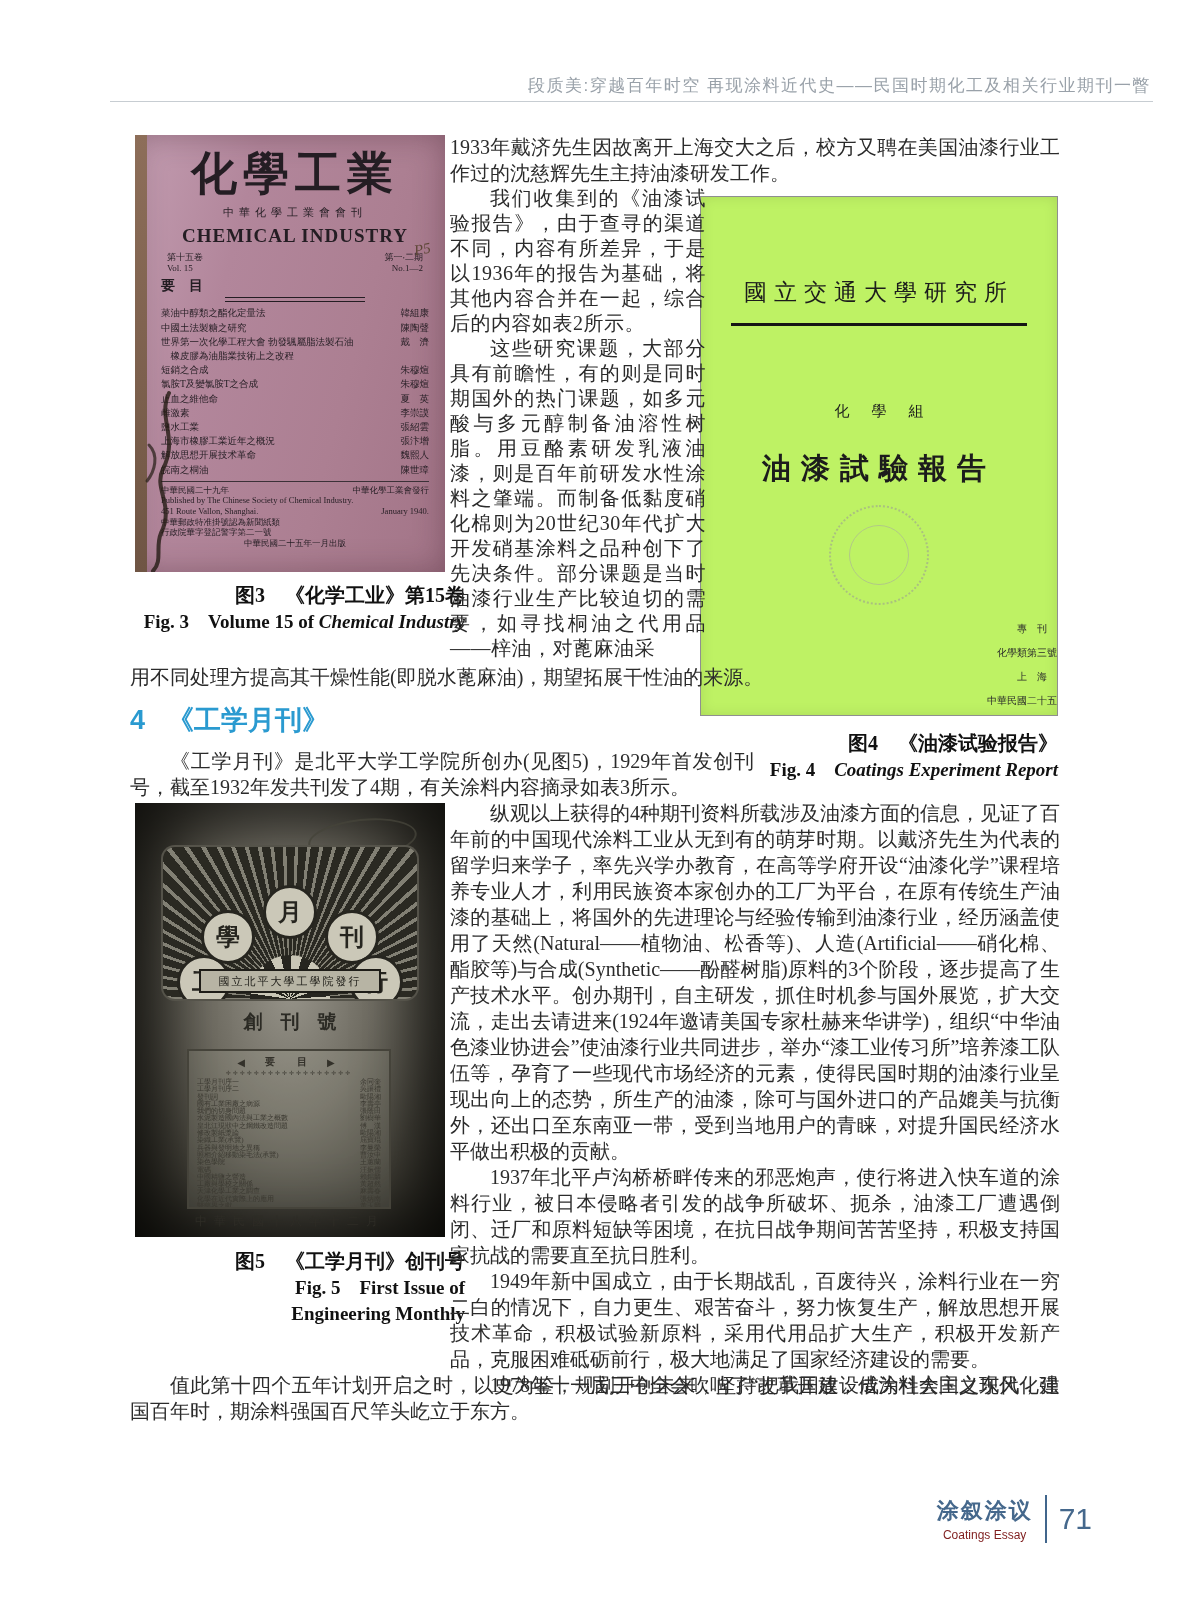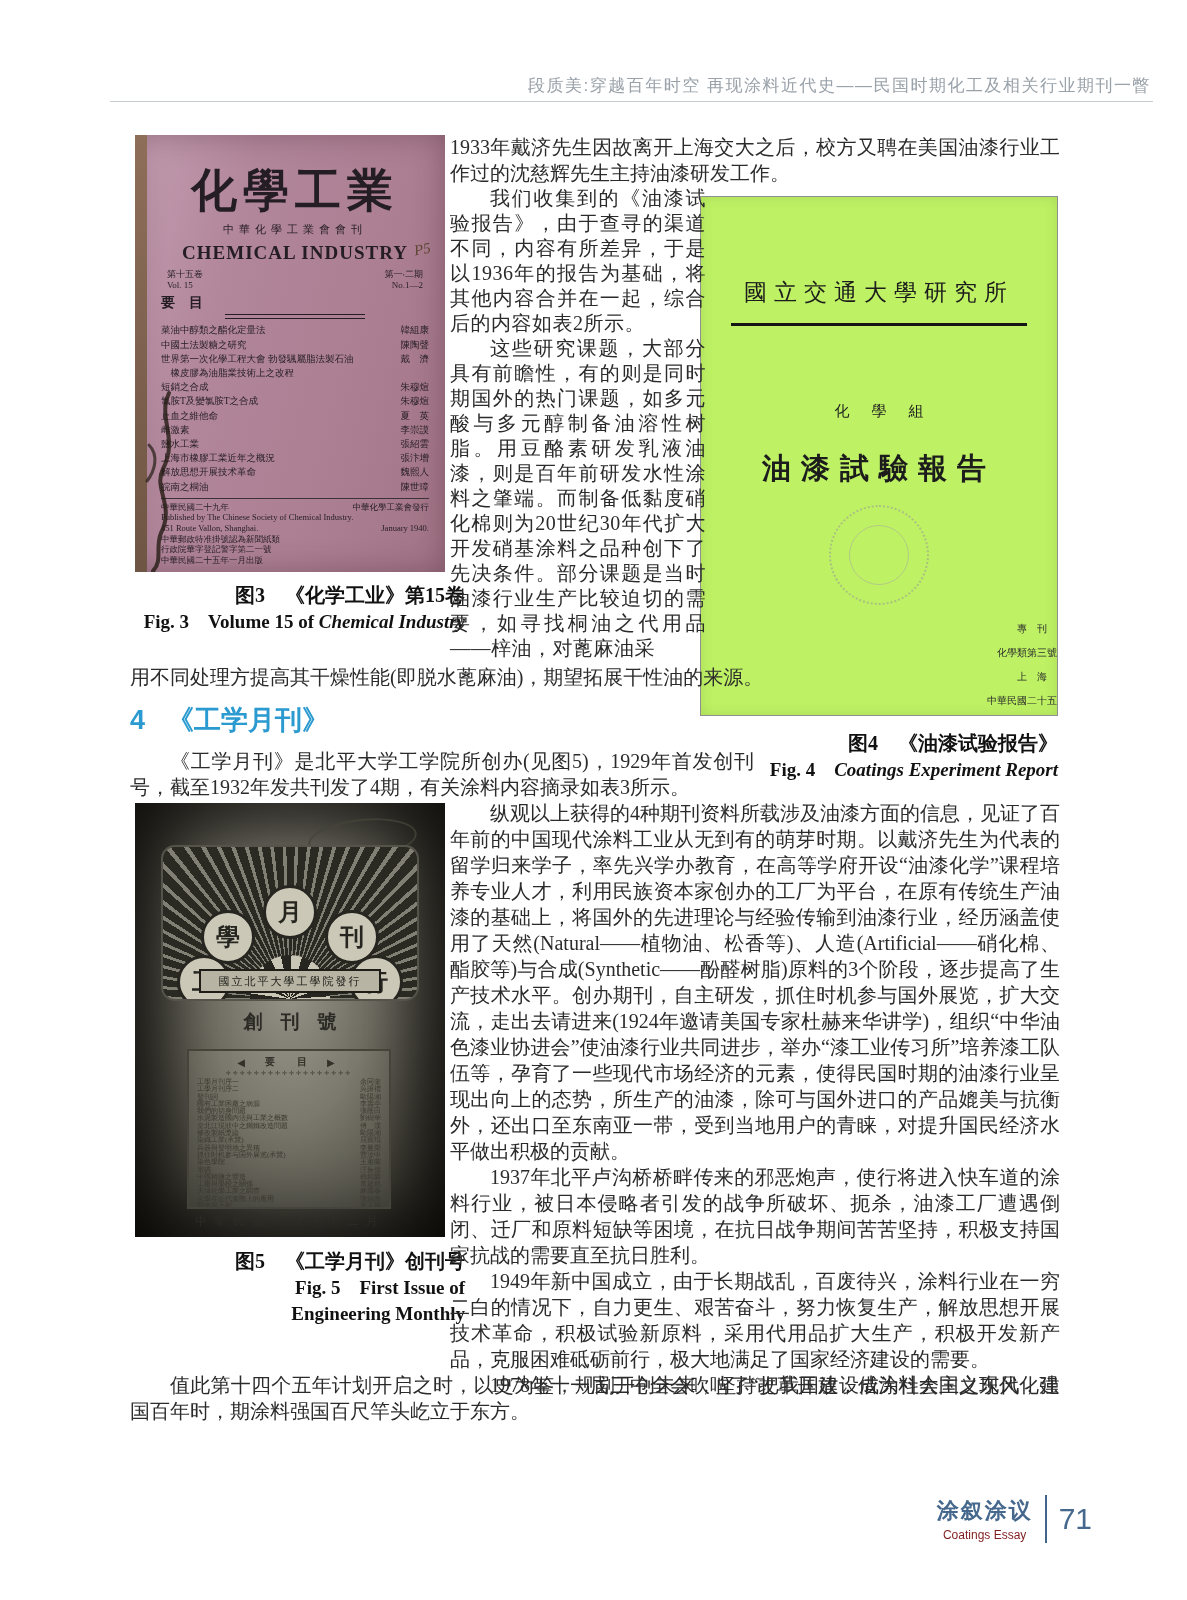--- a/index.html
+++ b/index.html
@@ -42,34 +42,34 @@
   .fig3 {
     left:135px; top:135px; width:310px; height:437px;
     background:linear-gradient(105deg,#c29cb0 0%,#b2869b 30%,#ac7f92 65%,#a27487 100%);
     box-shadow:inset 0 0 30px rgba(60,30,40,.35);
     color:#241d23; overflow:hidden; box-sizing:border-box;
     padding:12px 16px 8px 26px;
   }
   .f3-spine { position:absolute; left:0; top:0; bottom:0; width:12px;
     background:linear-gradient(#8d6e59,#6f5544); }
   .f3-title { text-align:center; font-weight:700; font-size:46px; line-height:1.05;
-    letter-spacing:6px; margin-top:20px; }
+    letter-spacing:6px; margin-top:3px; }
   .f3-sub { text-align:center; font-size:11px; letter-spacing:5px; margin-top:7px; }
   .f3-en { text-align:center; font-weight:700; font-size:19px; letter-spacing:1px; margin-top:5px; }
   .f3-vol { display:flex; justify-content:space-between; font-size:9px; line-height:11px; margin-top:5px; padding:0 6px; }
   .f3-yaomu { text-align:left; font-size:14px; letter-spacing:14px; margin-top:3px; font-weight:700; }
   .f3-yaomu-rule { width:140px; height:3px; margin:2px auto 0 auto;
     border-top:1px solid #241d23; border-bottom:1px solid #241d23; }
   .f3-list { margin-top:4px; font-size:9.5px; line-height:14.2px; }
   .f3-row { display:flex; justify-content:space-between; }
   .f3-row .a { white-space:nowrap; margin-left:6px; }
   .f3-pubrule { border-top:1px solid #3c3138; margin-top:4px; }
   .f3-pub { margin-top:3px; font-size:8.5px; line-height:10.6px; }
   .f3-pub .duo { display:flex; justify-content:space-between; }
-  .f3-pub .ctr { }
+  .f3-pub .ctr { text-align:center; }
   .f3-hand { position:absolute; left:0; top:250px; }
   .f3-p5 { position:absolute; right:14px; top:106px; font-size:15px; font-style:italic;
     color:#5d4636; transform:rotate(-10deg); }
 
   
   .fig4 {
     left:700px; top:196px; width:358px; height:520px; box-sizing:border-box;
     background:#bef264; border:1px solid #8f8f8f;
     box-shadow:inset 0 0 14px rgba(0,0,0,.10);
     color:#1c1c1c;
@@ -359,21 +359,21 @@
             <span class="t">染織工業(承覽)</span>
             <span class="a">屈寶琨</span>
           </div>
 
           <div class="f5-row">
             <span class="t">兵器與發明地之異稱</span>
             <span class="a">李曼榮</span>
           </div>
 
           <div class="f5-row">
-            <span class="t">抓住时机参与国外展览(承覽)</span>
+            <span class="t">照相介紹移動染毛法(承覽)</span>
             <span class="a">曹汝中</span>
           </div>
 
           <div class="f5-row">
             <span class="t">染色學院</span>
             <span class="a">王蕙蘭</span>
           </div>
 
           <div class="f5-row">
             <span class="t">電碼</span>

